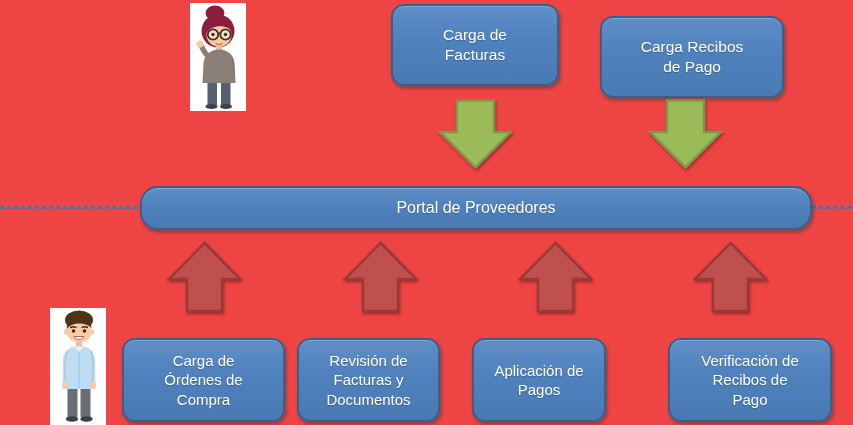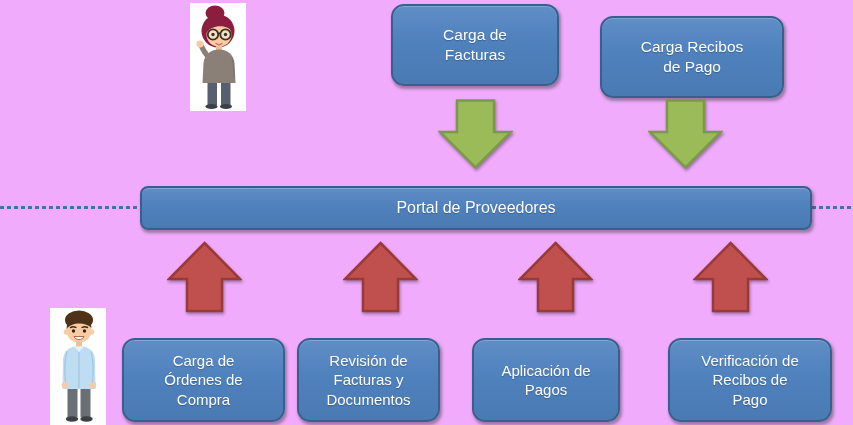--- a/index.html
+++ b/index.html
@@ -1,30 +1,30 @@
 <!DOCTYPE html>
 <html><head>
 <meta charset="utf-8">
 <style>
   html,body{margin:0;padding:0;background:#ffffff;}
   .canvas{
-    position:relative;width:853px;height:425px;background:#f0abfc;overflow:hidden;
+    position:relative;width:853px;height:425px;background:#ef4444;overflow:hidden;
     font-family:"Liberation Sans", sans-serif;
   }
   .node{
     position:absolute;box-sizing:border-box;
     background:linear-gradient(180deg,#608ec6 0%,#4f81bd 45%,#4a7ab2 100%);
     border:2px solid #38608c;border-radius:13px;
     color:#ffffff;display:flex;align-items:center;justify-content:center;
     text-align:center;font-size:15.5px;line-height:1.3;
     box-shadow:1.5px 2.5px 3px rgba(60,60,60,0.45), inset 0 1px 0 rgba(255,255,255,0.22);
     text-shadow:0 1px 1px rgba(0,0,0,0.25);
   }
   .node .lbl{white-space:pre-line;padding:0 4px;}
-  .bar{border-radius:8px;font-size:16px;text-align:right;}
+  .bar{border-radius:18px;font-size:16px;text-align:right;}
   .arrow-svg{position:absolute;filter:drop-shadow(1.5px 2px 1.5px rgba(0,0,0,0.35));}
   .dotted{
     position:absolute;height:3px;
     background:repeating-linear-gradient(90deg,#4472a4 0 4px,transparent 4px 7px);
   }
   .figure{position:absolute;}
 </style>
 </head>
 <body>
 
@@ -122,21 +122,21 @@
   <div class="node" style="left:122px;top:338px;width:163px;height:84px;font-size:15px;">
     <span class="lbl">Carga de
 Órdenes de
 Compra</span>
   </div>
   <div class="node" style="left:297px;top:338px;width:143px;height:84px;font-size:15px;">
     <span class="lbl">Revisión de
 Facturas y
 Documentos</span>
   </div>
-  <div class="node" style="left:472px;top:338px;width:148px;height:84px;font-size:15px;">
+  <div class="node" style="left:472px;top:338px;width:134px;height:84px;font-size:15px;">
     <span class="lbl">Aplicación de
 Pagos</span>
   </div>
   <div class="node" style="left:668px;top:338px;width:164px;height:84px;font-size:15px;">
     <span class="lbl">Verificación de
 Recibos de
 Pago</span>
   </div>
 
 </div>

